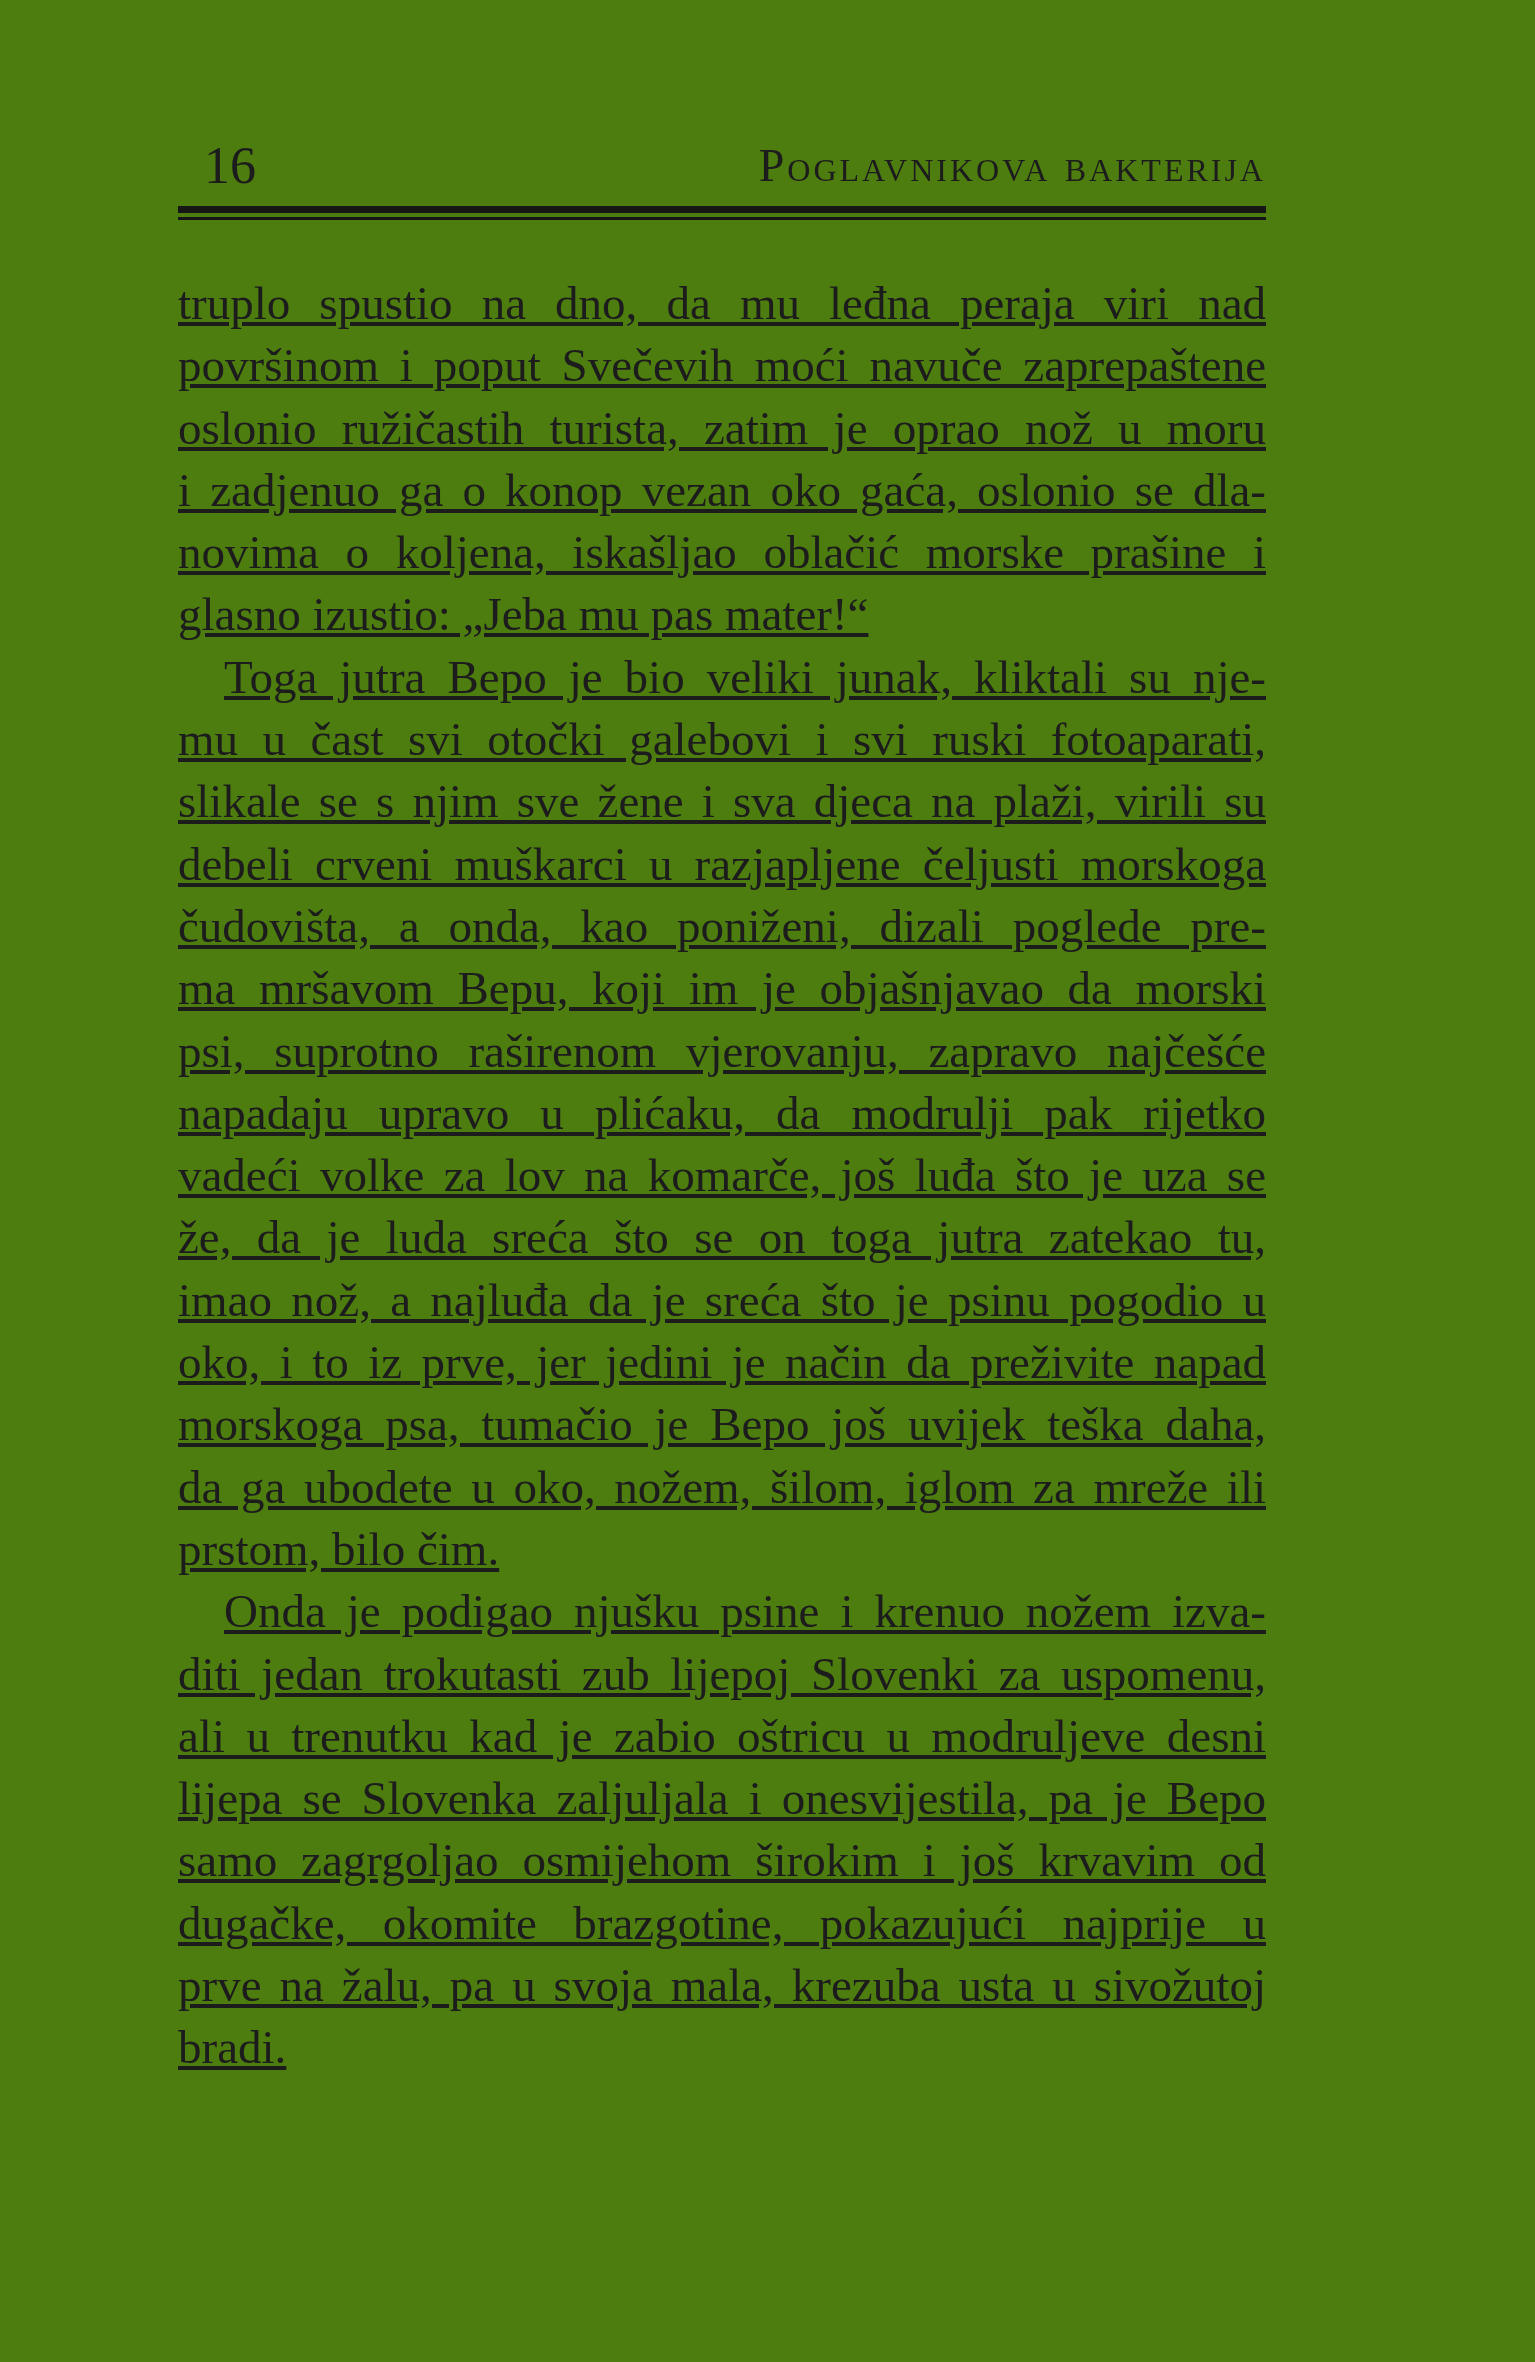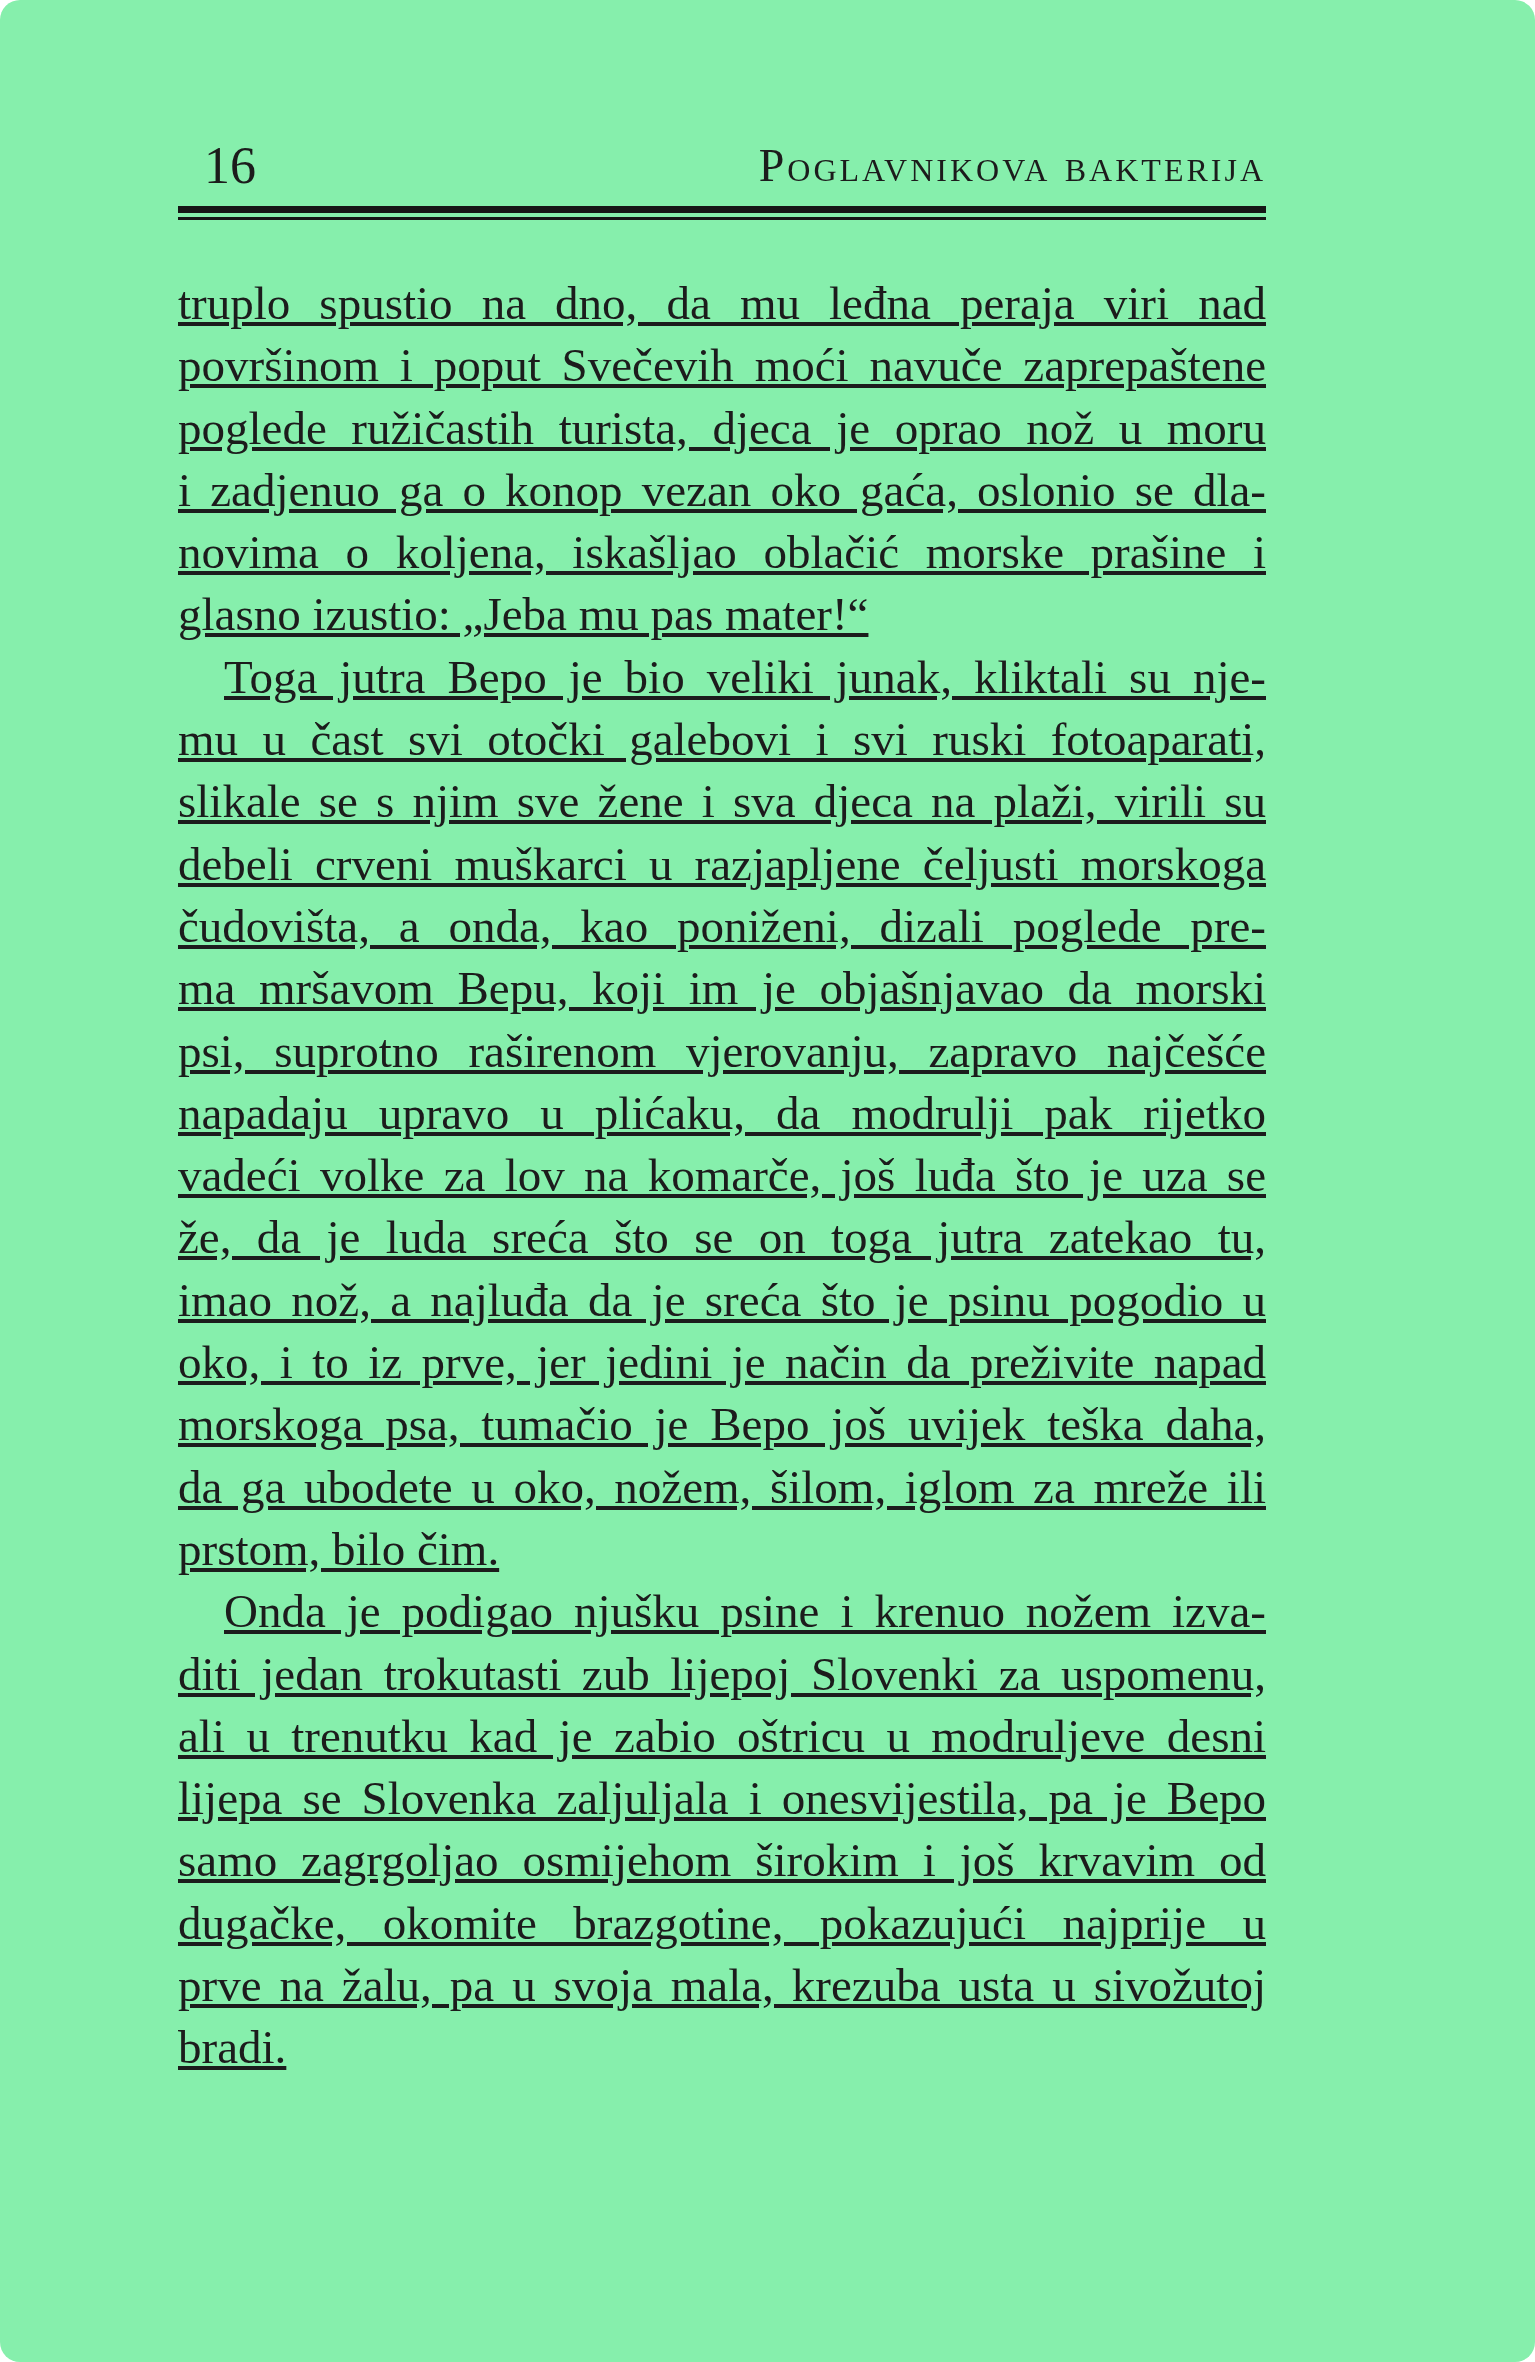--- a/index.html
+++ b/index.html
@@ -1,24 +1,23 @@
 <!DOCTYPE html>
 <html><head>
 <meta charset="utf-8">
 <style>
   html, body { margin: 0; padding: 0; background: #ffffff; }
   .page {
     position: relative;
     width: 1535px;
     height: 2362px;
-    background: #86efac;
+    background: #4d7c0f;
     font-family: "Liberation Serif", serif;
     color: #1c1c1c;
     overflow: hidden;
-    border-radius: 20px;
   }
   .content {
     position: absolute;
     left: 178px;
     top: 0;
     width: 1088px;
   }
   .running-head {
     position: relative;
     margin-top: 136px;
@@ -75,21 +74,21 @@
       <span class="head-title">Poglavnikova bakterija</span>
     </div>
 
     <div class="double-rule"></div>
 
     <div class="body-text">
 
       <div>
         <div class="bl">truplo spustio na dno, da mu leđna peraja viri nad</div>
         <div class="bl">površinom i poput Svečevih moći navuče zaprepaštene</div>
-        <div class="bl">poglede ružičastih turista, djeca je oprao nož u moru</div>
+        <div class="bl">oslonio ružičastih turista, zatim je oprao nož u moru</div>
         <div class="bl">i zadjenuo ga o konop vezan oko gaća, oslonio se dla-</div>
         <div class="bl">novima o koljena, iskašljao oblačić morske prašine i</div>
         <div class="bl last">glasno izustio: „Jeba mu pas mater!“</div>
       </div>
 
       <div>
         <div class="bl indent">Toga jutra Bepo je bio veliki junak, kliktali su nje-</div>
         <div class="bl">mu u čast svi otočki galebovi i svi ruski fotoaparati,</div>
         <div class="bl">slikale se s njim sve žene i sva djeca na plaži, virili su</div>
         <div class="bl">debeli crveni muškarci u razjapljene čeljusti morskoga</div>

